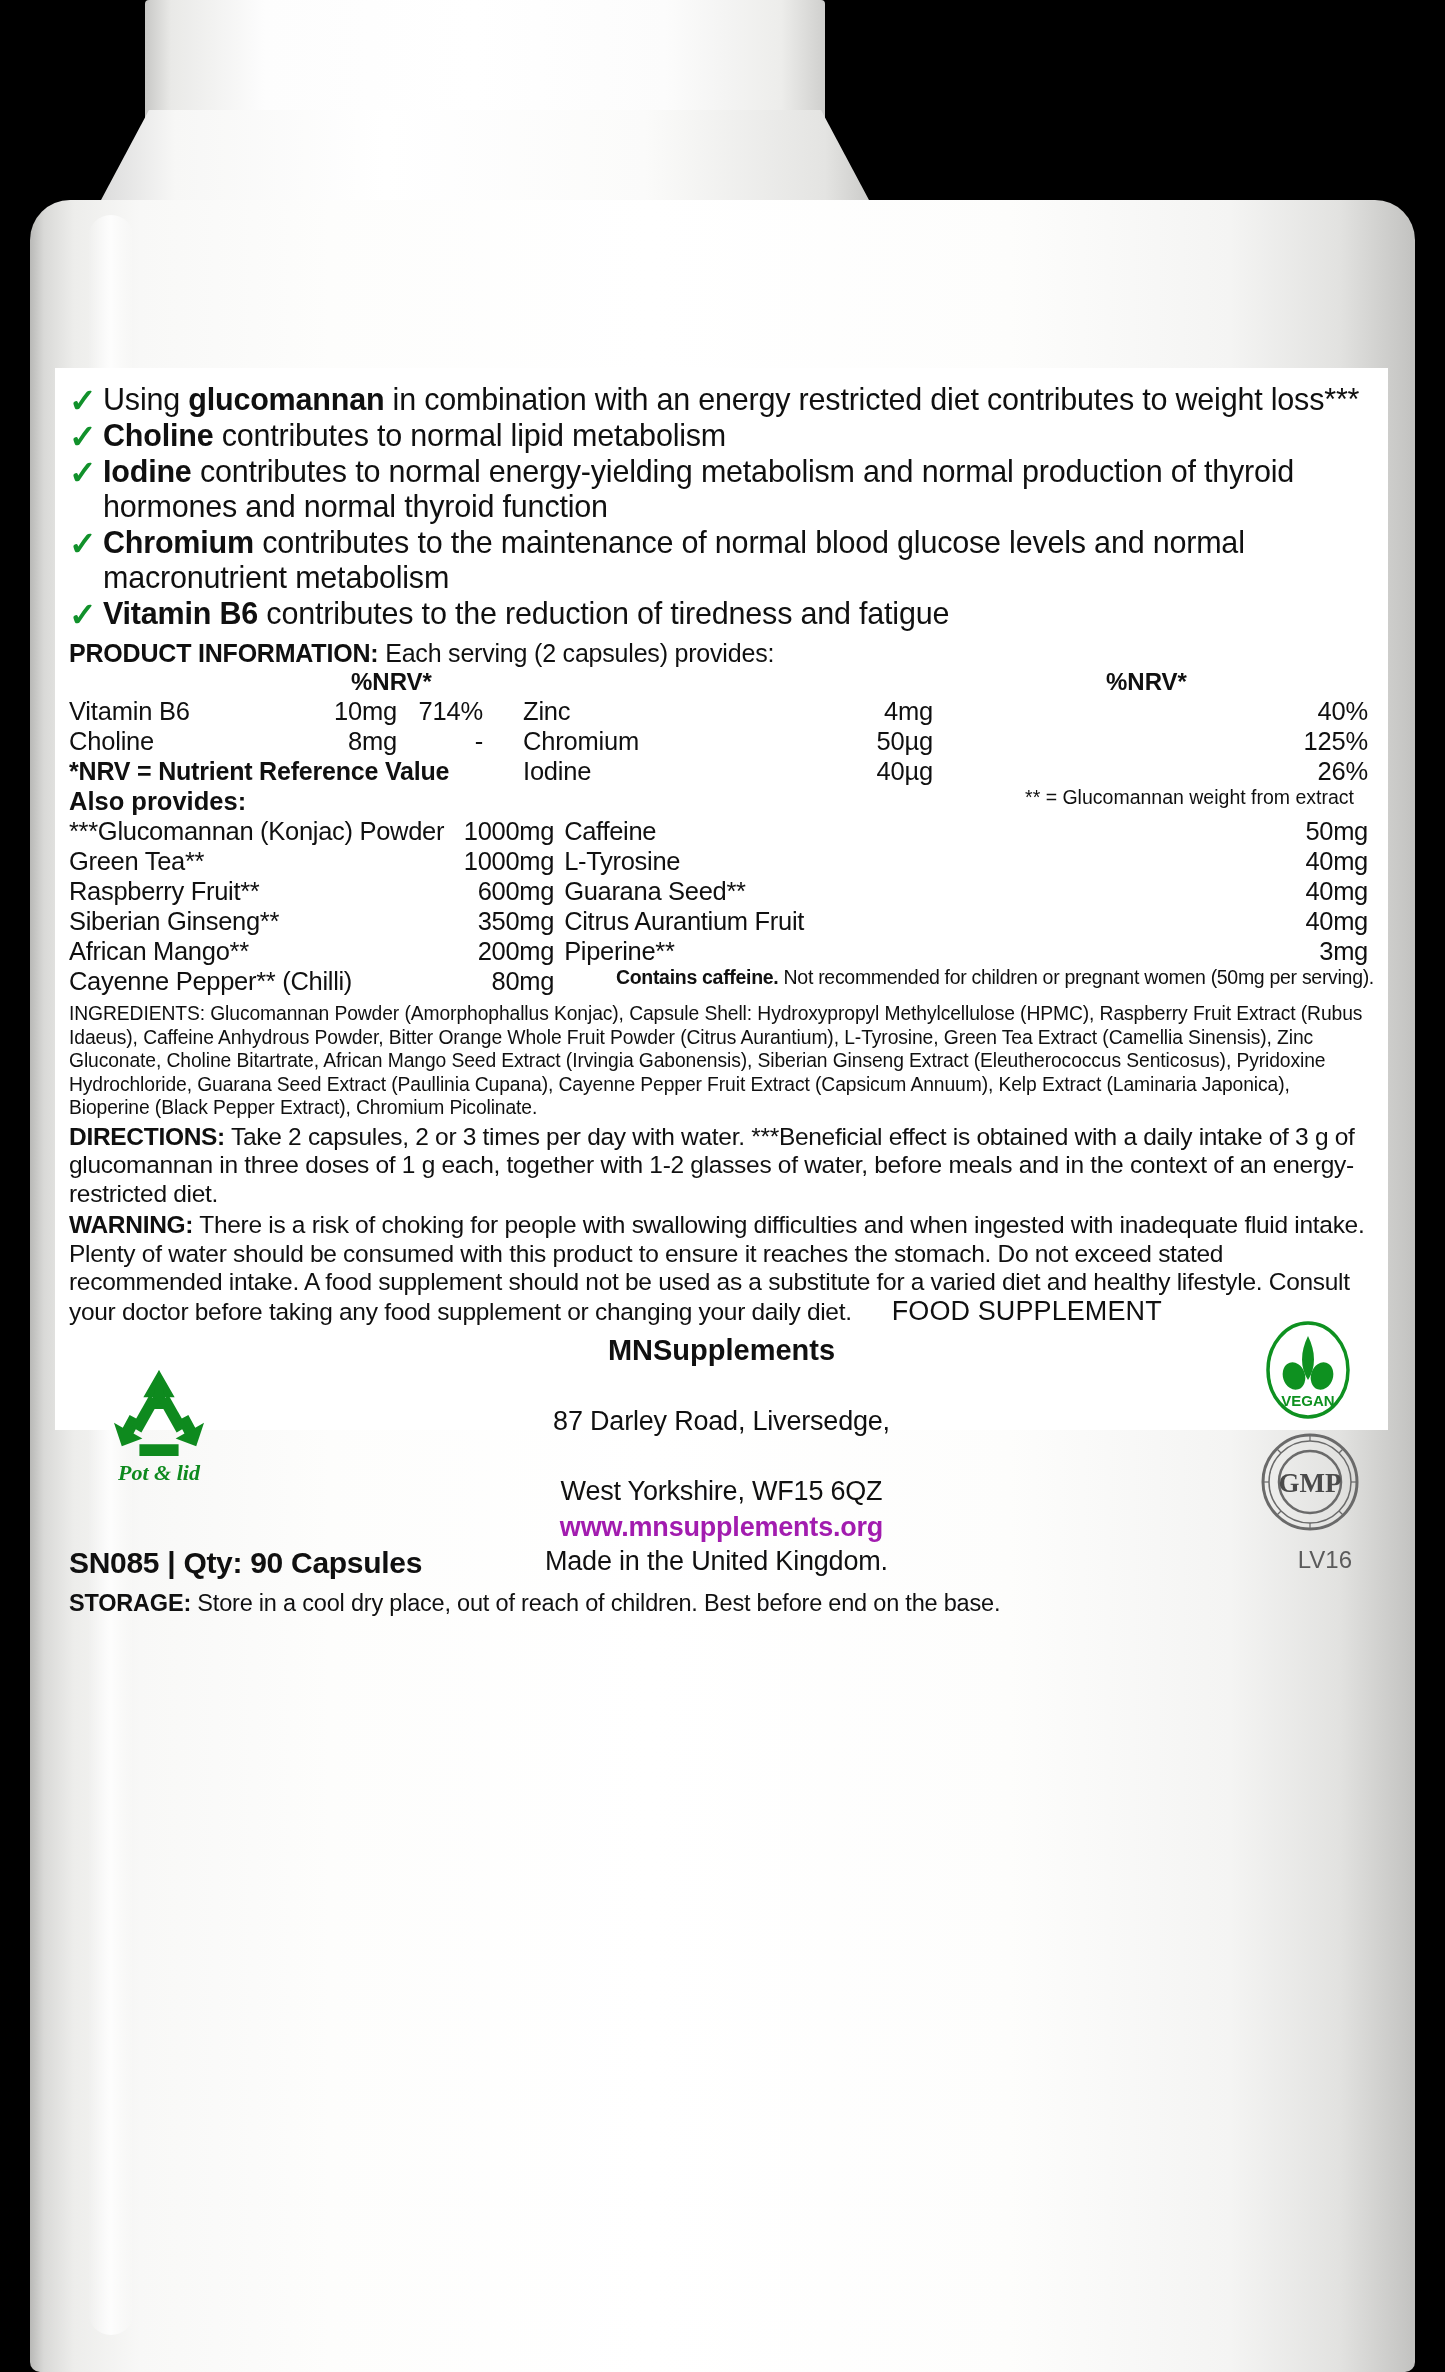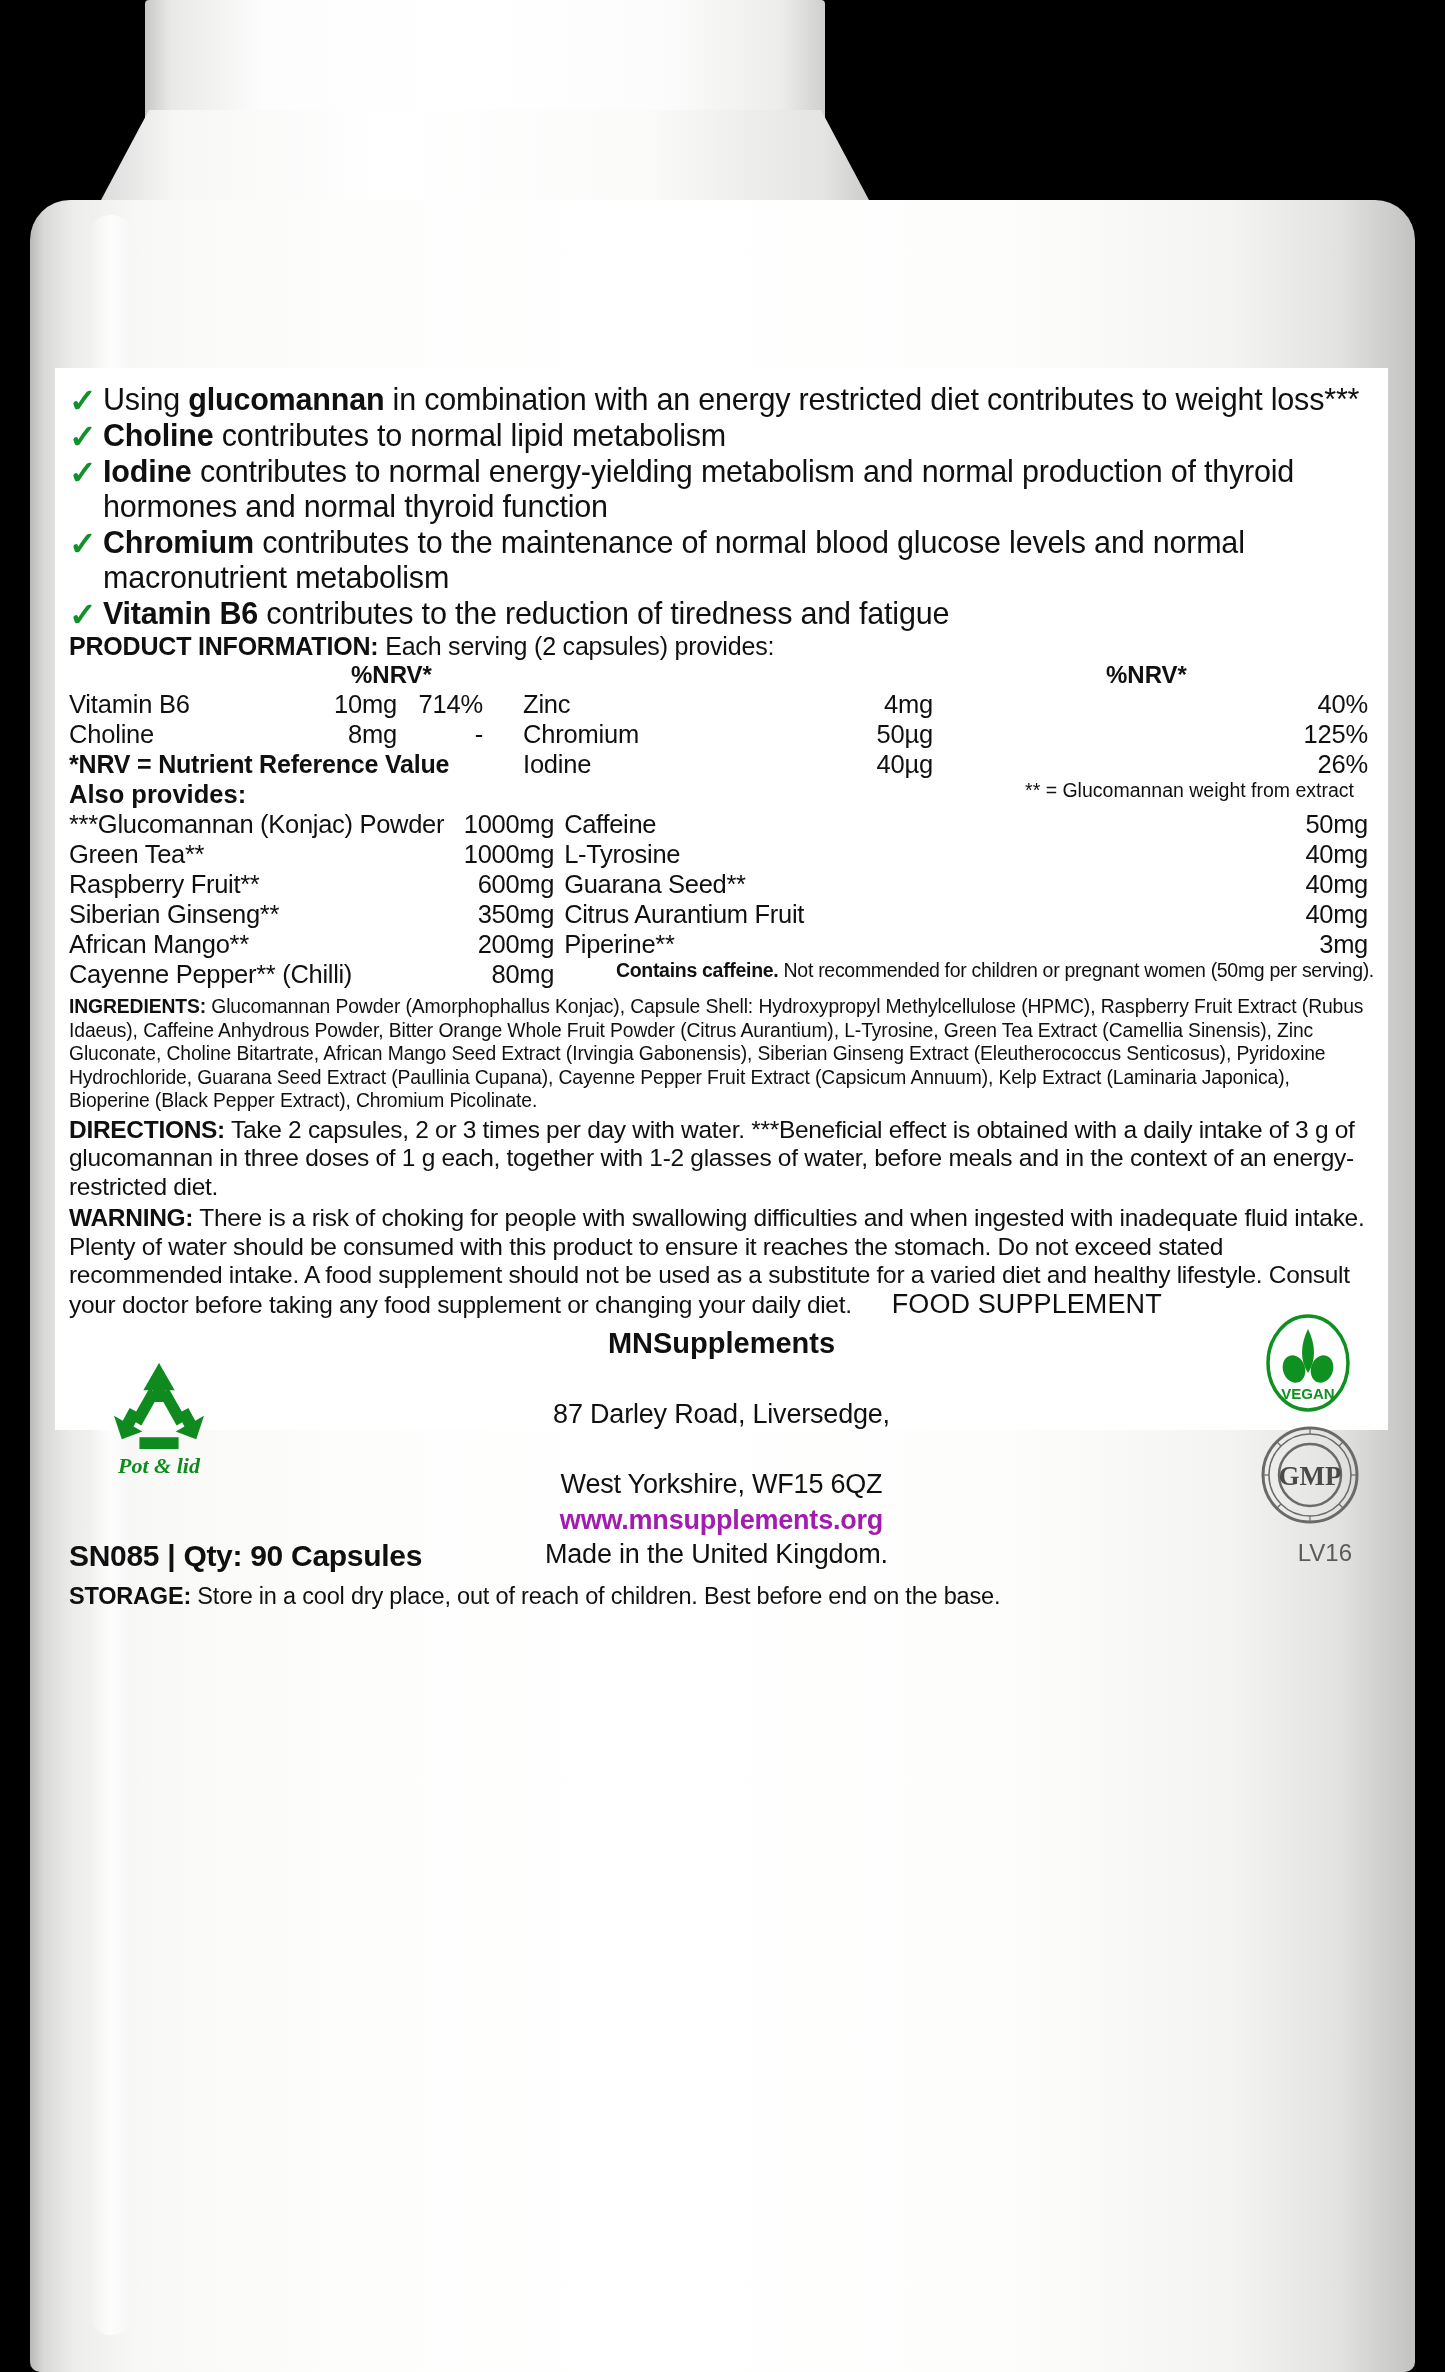--- a/index.html
+++ b/index.html
@@ -96,21 +96,21 @@
     flex: 0 0 34px;
     margin-top: 2px;
   }
   .bullet-text { flex: 1 1 auto; }
   .bullet-text b { font-weight: 700; }
 
   
   .prodinfo {
     font-size: 25px;
     line-height: 29px;
-    margin-top: 1px;
+    margin-top: 8px;
     letter-spacing: -0.2px;
   }
   .prodinfo b { font-weight: 700; }
 
   .nrv-headrow {
     position: relative;
     height: 28px;
     font-size: 24px;
     font-weight: 700;
   }
@@ -162,21 +162,21 @@
   }
   .caffeine b { font-weight: 700; }
 
   .ingredients {
     font-size: 19.3px;
     line-height: 23.5px;
     margin-top: 6px;
     letter-spacing: -0.1px;
     text-align: left;
   }
-  .ingredients b { font-weight: 700; margin-top: 22px; }
+  .ingredients b { font-weight: 400; margin-top: 22px; }
 
   .para {
     font-size: 24.5px;
     line-height: 28.5px;
     margin-top: 3px;
     letter-spacing: -0.3px;
   }
   .para b { font-weight: 700; }
 
   .foodsupp {

